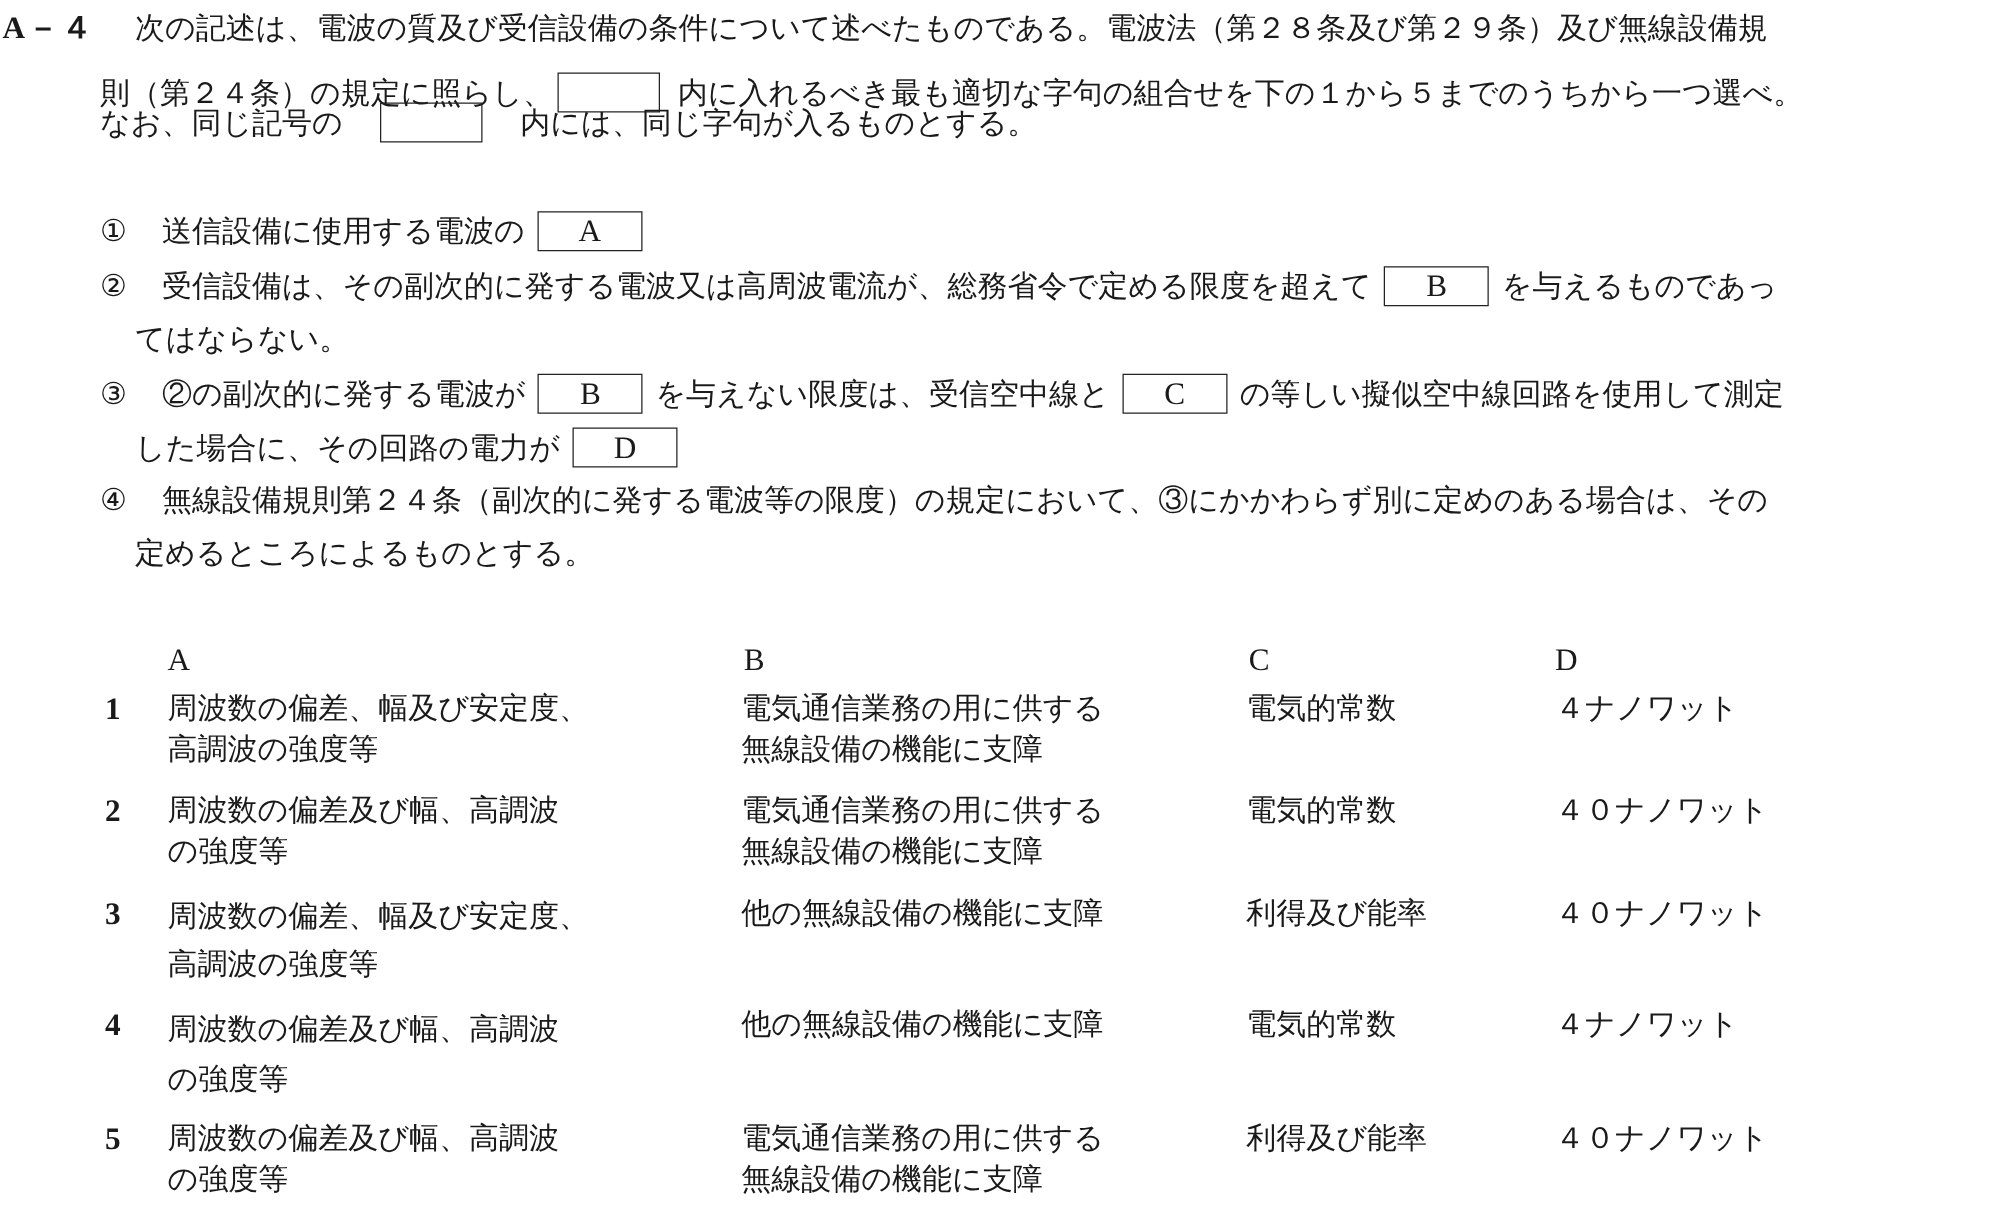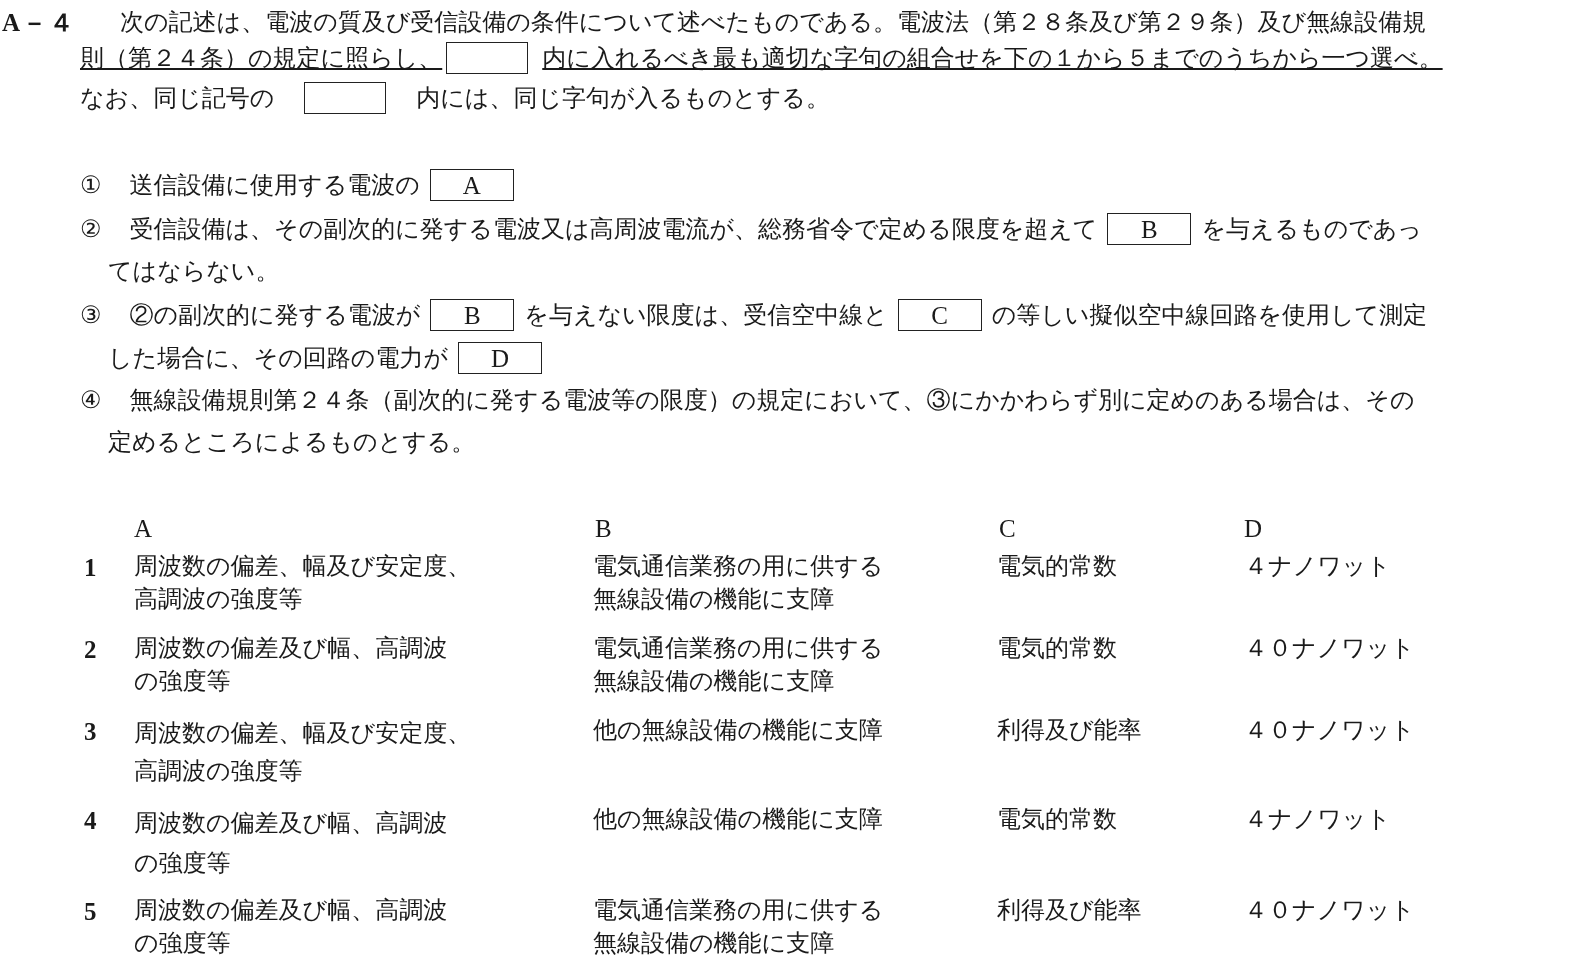--- a/index.html
+++ b/index.html
@@ -48,23 +48,23 @@
       font-weight: bold;
       font-family: "Liberation Serif", "DejaVu Serif", serif;
       font-size: 25px;
     }
     .cell { line-height: 33px; }
   </style>
 </head>
 <body>
 
 <div class="abs qid" style="left:2px; top:10px;">A－４</div>
-<div class="abs" style="left:120px; top:10px;">次の記述は、電波の質及び受信設備の条件について述べたものである。電波法（第２８条及び第２９条）及び無線設備規</div>
+<div class="abs" style="left:108px; top:10px;">次の記述は、電波の質及び受信設備の条件について述べたものである。電波法（第２８条及び第２９条）及び無線設備規</div>
 
-<div class="abs line" style="left:80px; top:42px;text-decoration:underline;">
+<div class="abs line" style="left:80px; top:58px;">
   <span>則（第２４条）の規定に照らし、</span>
   <span class="blank empty" style="margin:0 14px 0 4px;"></span>
   <span>内に入れるべき最も適切な字句の組合せを下の１から５までのうちから一つ選べ。</span>
 </div>
 
 <div class="abs line" style="left:80px; top:82px;gap:16px;">
   <span>なお、同じ記号の</span>
   <span class="blank empty" style="margin:0 14px;"></span>
   <span>内には、同じ字句が入るものとする。</span>
 </div>

